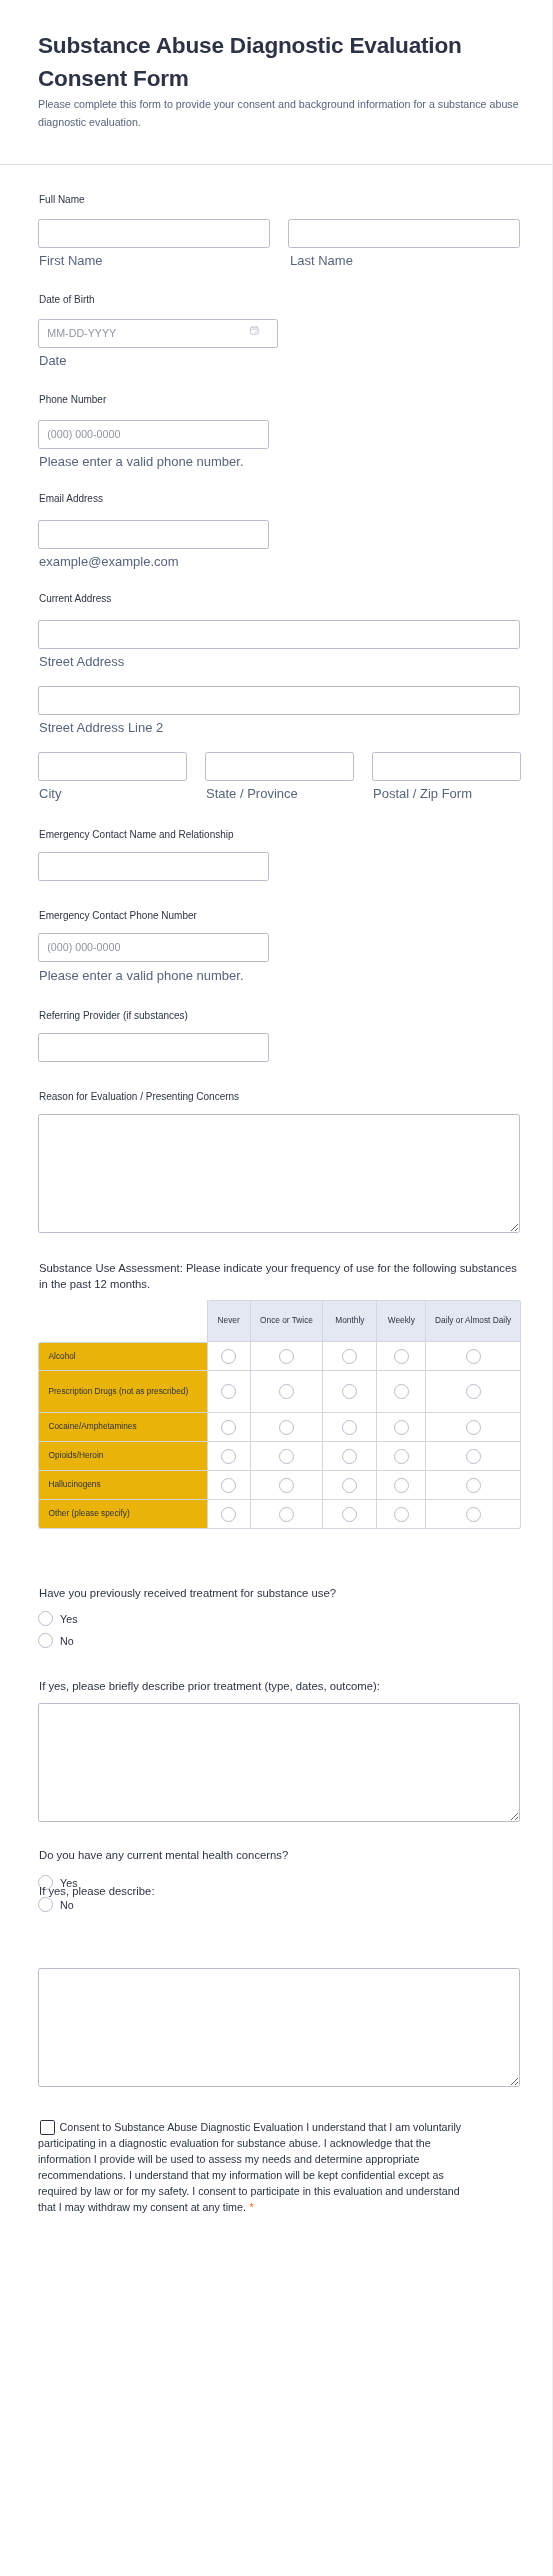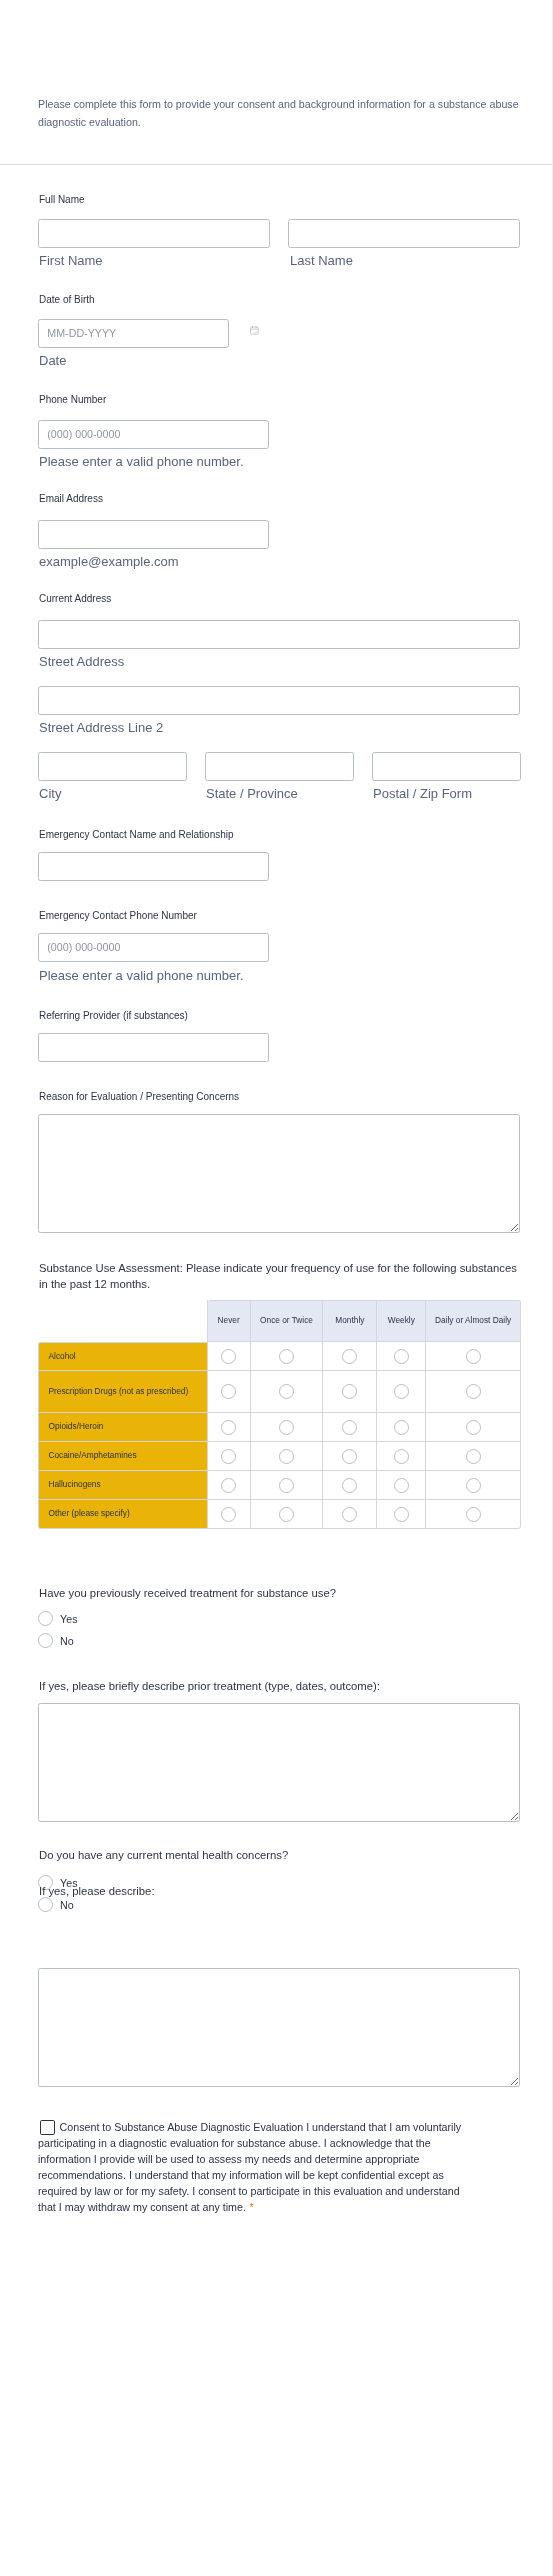--- a/index.html
+++ b/index.html
@@ -52,31 +52,32 @@
     .opt span.t { font-size: 10.7px; color: #2c3345; }
 
     .consent { position: absolute; left: 38px; top: 2119px; width: 428px; font-size: 10.7px; line-height: 16px; color: #2c3345; }
     .checkbox { display: inline-block; width: 15px; height: 15px; border: 0.9px solid #2c3345; border-radius: 1.8px; vertical-align: -3.6px; margin: 0 4.8px 0 1.8px; background: #fff; cursor: pointer; }
     .req { color: #f56a1b; margin-left: 3.6px; }
   </style>
 </head>
 <body>
 
 <div class="header">
+  <h1 class="title">Substance Abuse Diagnostic Evaluation Consent Form</h1>
   <p class="subtitle">Please complete this form to provide your consent and background information for a substance abuse diagnostic evaluation.</p>
 </div>
 
 <div class="label" style="top:193px">Full Name</div>
 <input class="input" style="left: 38px; top: 219px; width: 232px;" type="text" value="">
 <div class="sublabel" style="left:39px;top:256px">First Name</div>
 <input class="input" style="left: 288px; top: 219px; width: 232px;" type="text" value="">
 <div class="sublabel" style="left:290px;top:256px">Last Name</div>
 
 <div class="label" style="top:293px">Date of Birth</div>
-<input class="input" style="left: 38px; top: 319px; width: 191px;" type="text" placeholder="MM-DD-YYYY">
+<input class="input" style="left: 38px; top: 319px; width: 240px;" type="text" placeholder="MM-DD-YYYY">
 <svg class="date-icon" viewBox="0 0 18 18">
   <rect x="2.5" y="3.5" width="13" height="12" rx="1.5" fill="none" stroke="#b8bdc9" stroke-width="1.3"></rect>
   <line x1="2.5" y1="7" x2="15.5" y2="7" stroke="#b8bdc9" stroke-width="1.3"></line>
   <line x1="6" y1="1.5" x2="6" y2="5" stroke="#b8bdc9" stroke-width="1.3"></line>
   <line x1="12" y1="1.5" x2="12" y2="5" stroke="#b8bdc9" stroke-width="1.3"></line>
   <polyline points="9.5,12 11,13.5 13.5,10.5" fill="none" stroke="#b8bdc9" stroke-width="1.2"></polyline>
 </svg>
 <div class="sublabel" style="left:39px;top:356px">Date</div>
 
 <div class="label" style="top:393px">Phone Number</div>
@@ -143,29 +144,29 @@
     </tr>
     <tr class="tall">
       <th>Prescription Drugs (not as prescribed)</th>
       <td><span class="radio"></span></td>
       <td><span class="radio"></span></td>
       <td><span class="radio"></span></td>
       <td><span class="radio"></span></td>
       <td><span class="radio"></span></td>
     </tr>
     <tr>
+      <th>Cocaine/Amphetamines</th>
+      <td><span class="radio"></span></td>
+      <td><span class="radio"></span></td>
+      <td><span class="radio"></span></td>
+      <td><span class="radio"></span></td>
+      <td><span class="radio"></span></td>
+    </tr>
+    <tr>
       <th>Opioids/Heroin</th>
-      <td><span class="radio"></span></td>
-      <td><span class="radio"></span></td>
-      <td><span class="radio"></span></td>
-      <td><span class="radio"></span></td>
-      <td><span class="radio"></span></td>
-    </tr>
-    <tr>
-      <th>Cocaine/Amphetamines</th>
       <td><span class="radio"></span></td>
       <td><span class="radio"></span></td>
       <td><span class="radio"></span></td>
       <td><span class="radio"></span></td>
       <td><span class="radio"></span></td>
     </tr>
     <tr>
       <th>Hallucinogens</th>
       <td><span class="radio"></span></td>
       <td><span class="radio"></span></td>

